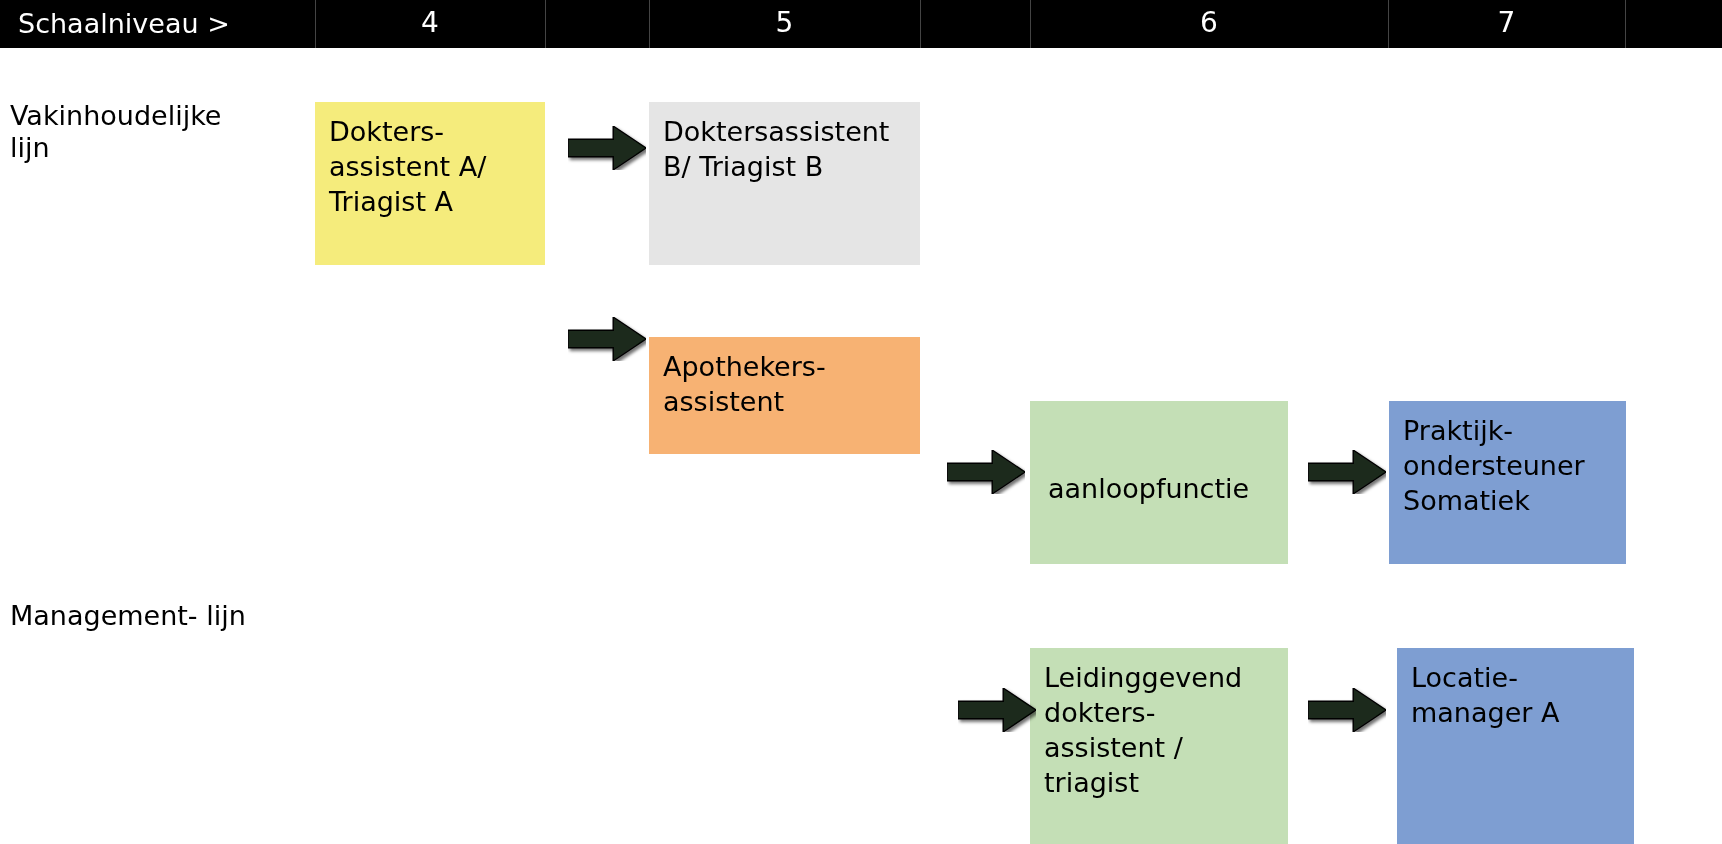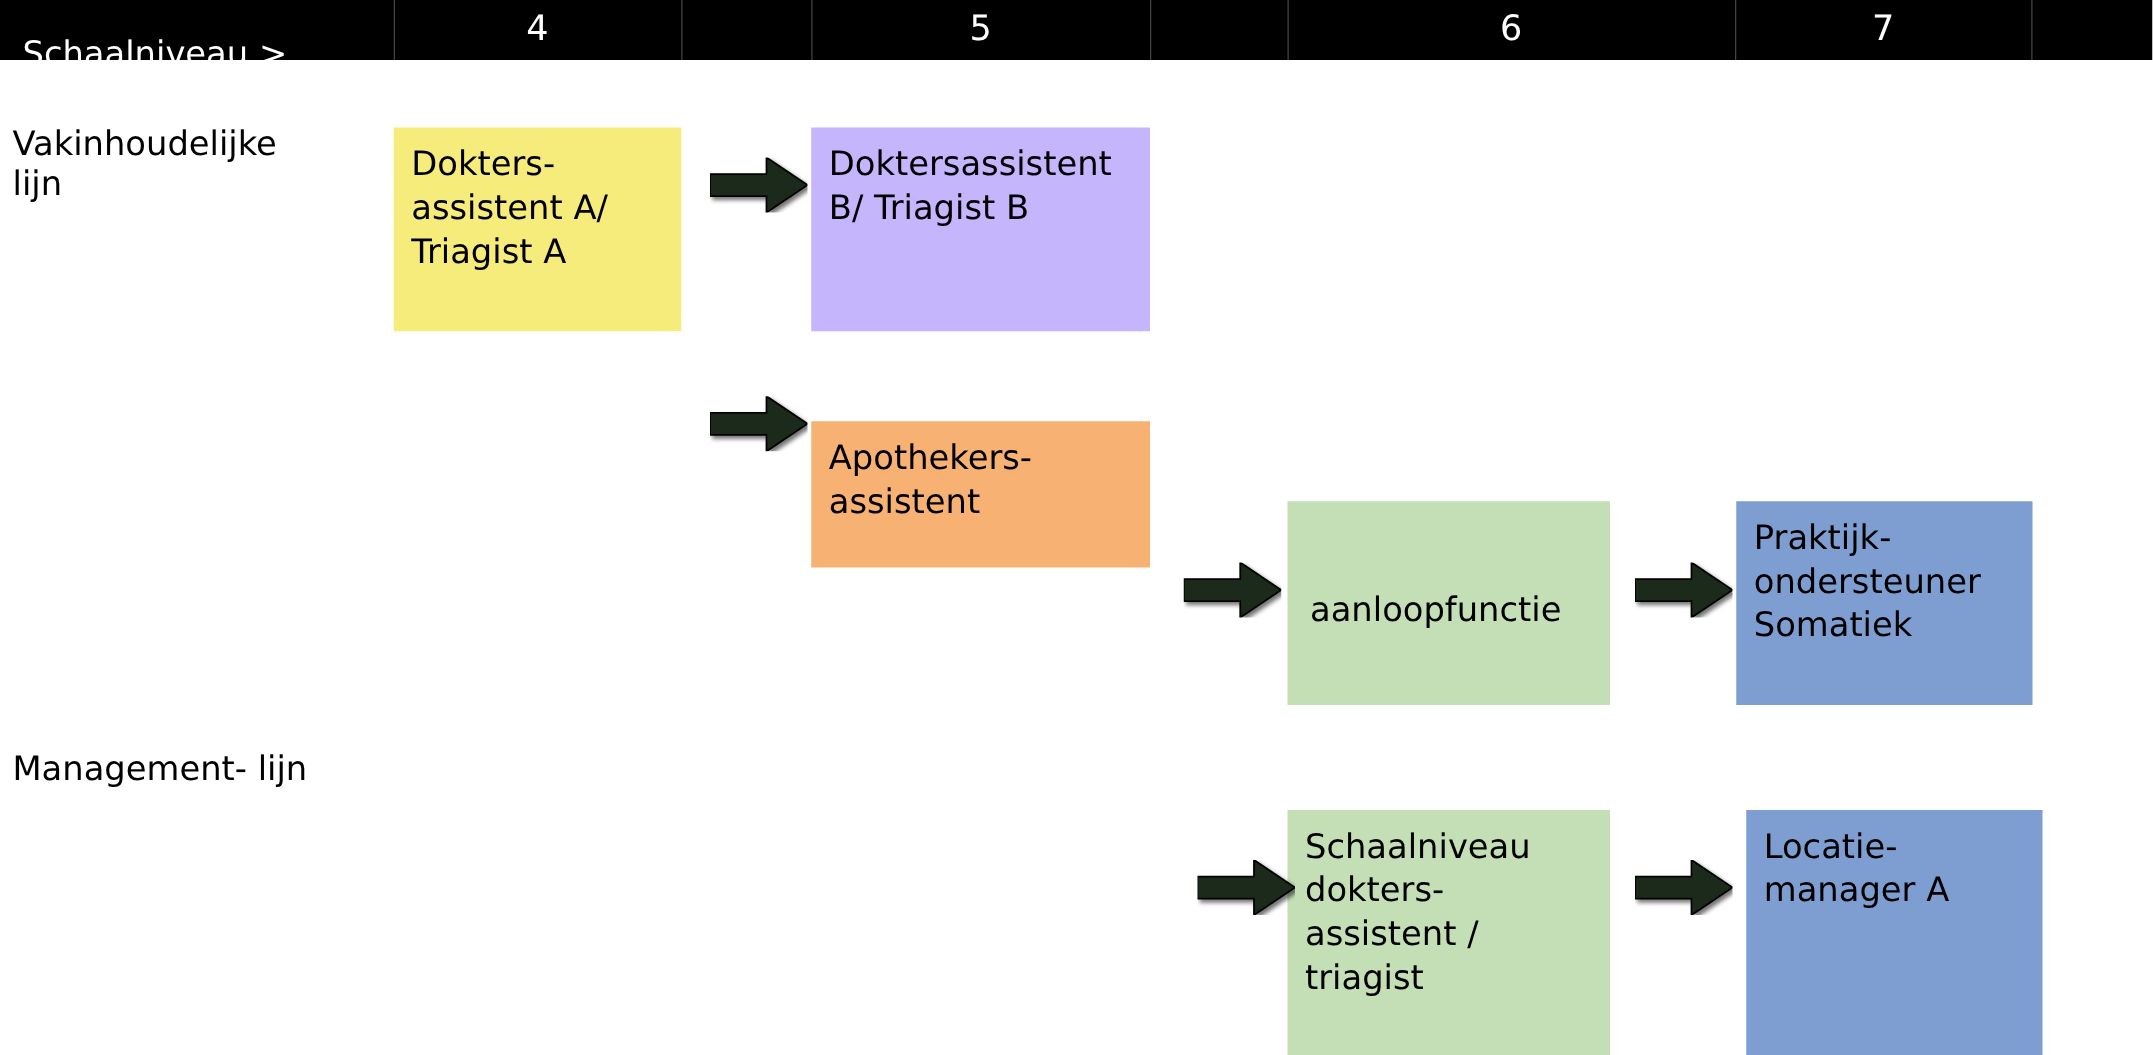--- a/index.html
+++ b/index.html
@@ -14,21 +14,20 @@
 
   
   .hdr{
     position:absolute;left:0;top:0;width:1722px;height:48px;
     background:#000000;
   }
   .hdr-label{
     position:absolute;left:18px;top:6px;
     color:#ffffff;font-size:27px;line-height:36px;
     white-space:nowrap;
-    margin-top:20px;
   }
   .hdr-num{
     position:absolute;top:4px;
     color:#ffffff;font-size:28px;line-height:38px;
     text-align:center;white-space:nowrap;
   }
   .hdr-div{
     position:absolute;top:0;width:1px;height:48px;
     background:#444444;
   }
@@ -83,29 +82,29 @@
   <div id="row-labels">
       <div class="rowlabel" style="left: 10px; top: 100px;">Vakinhoudelijke
 lijn</div>
       <div class="rowlabel italic" style="left: 10px; top: 600px;">Management- lijn</div>
     </div>
 
   <div id="boxes">
       <div class="box" style="left: 315px; top: 102px; width: 230px; height: 163px; background: rgb(245, 236, 124);">Dokters-
 assistent  A/
 Triagist A</div>
-      <div class="box" style="left: 649px; top: 102px; width: 271px; height: 163px; background: #c4b5fd;">Doktersassistent
+      <div class="box" style="left: 649px; top: 102px; width: 271px; height: 163px; background: #e5e5e5;">Doktersassistent
 B/ Triagist B</div>
       <div class="box" style="left: 649px; top: 291px; width: 271px; height: 117px; background: rgb(247, 178, 115); margin-top: 46px;">Apothekers-
 assistent</div>
       <div class="box" style="left: 1030px; top: 401px; width: 258px; height: 163px; background: rgb(196, 223, 182); display: flex; align-items: center; padding: 12px 0px 0px 18px;">aanloopfunctie</div>
       <div class="box" style="left: 1389px; top: 401px; width: 237px; height: 163px; background: rgb(126, 158, 210);">Praktijk-
 ondersteuner
 Somatiek</div>
-      <div class="box" style="left: 1030px; top: 648px; width: 258px; height: 196px; background: rgb(196, 223, 182);">Schaalniveau
+      <div class="box" style="left: 1030px; top: 648px; width: 258px; height: 196px; background: rgb(196, 223, 182);">Leidinggevend
 dokters-
 assistent /
 triagist</div>
       <div class="box" style="left: 1397px; top: 648px; width: 237px; height: 196px; background: rgb(126, 158, 210);">Locatie-
 manager A</div>
     </div>
 
   <div id="arrows">
       <div class="arrow" style="left: 568px; top: 126px; width: 78px; height: 44px;">
         <svg width="78" height="44" viewBox="0 0 78 44" xmlns="http://www.w3.org/2000/svg">

